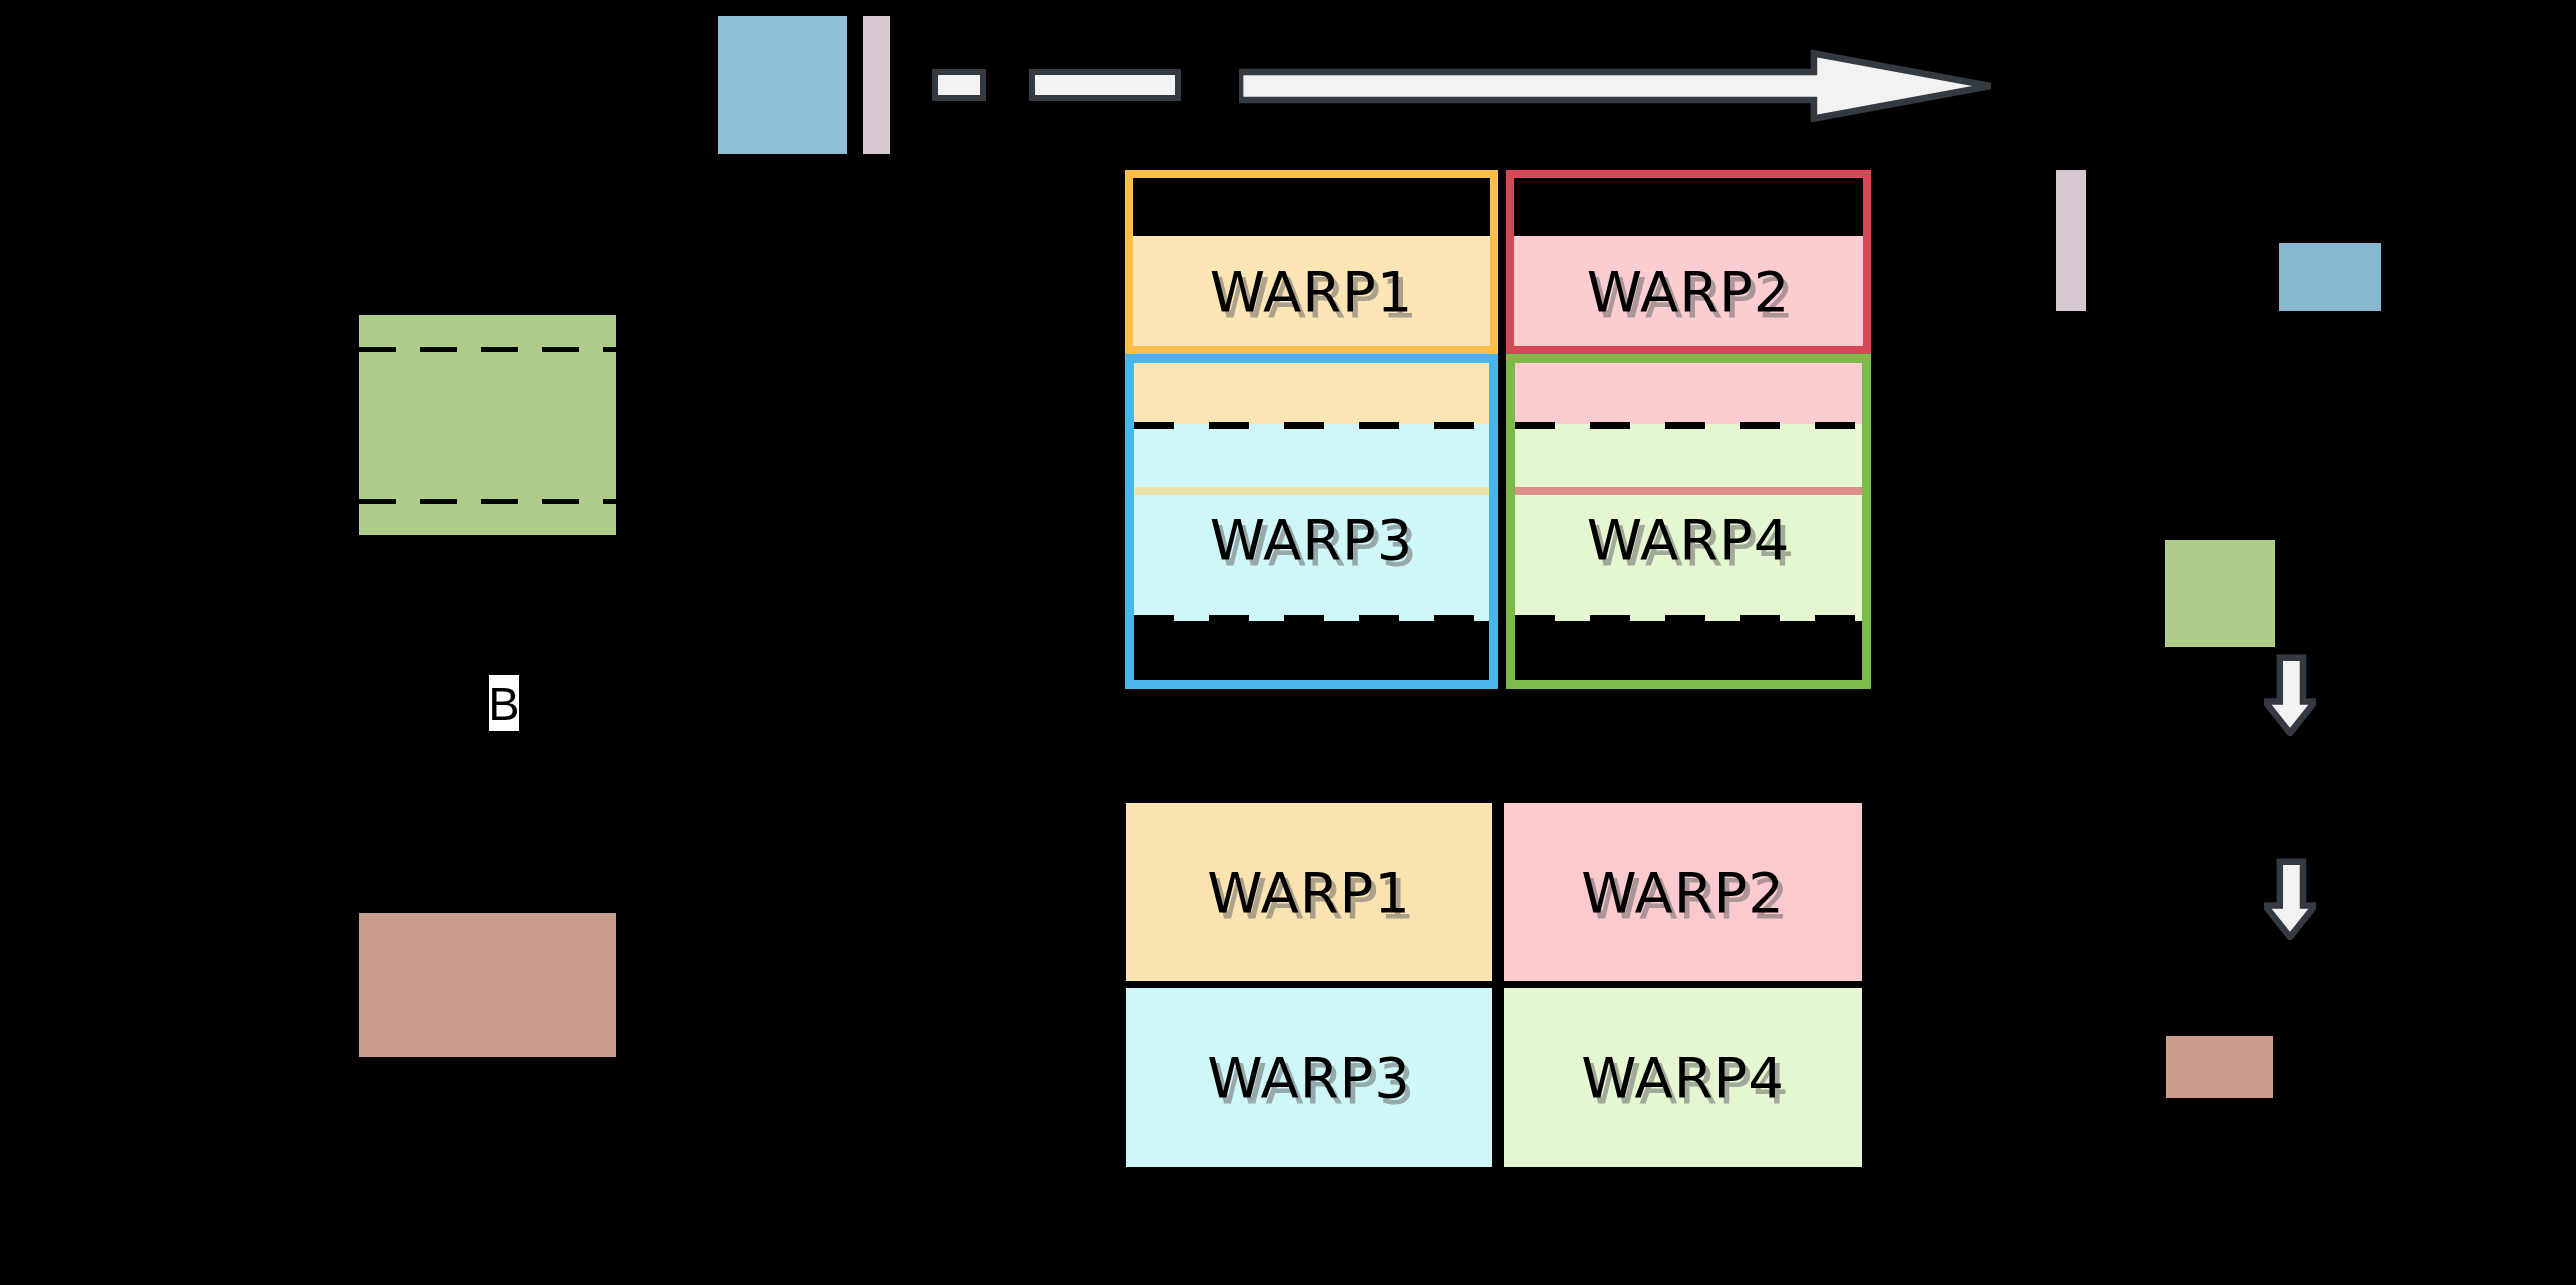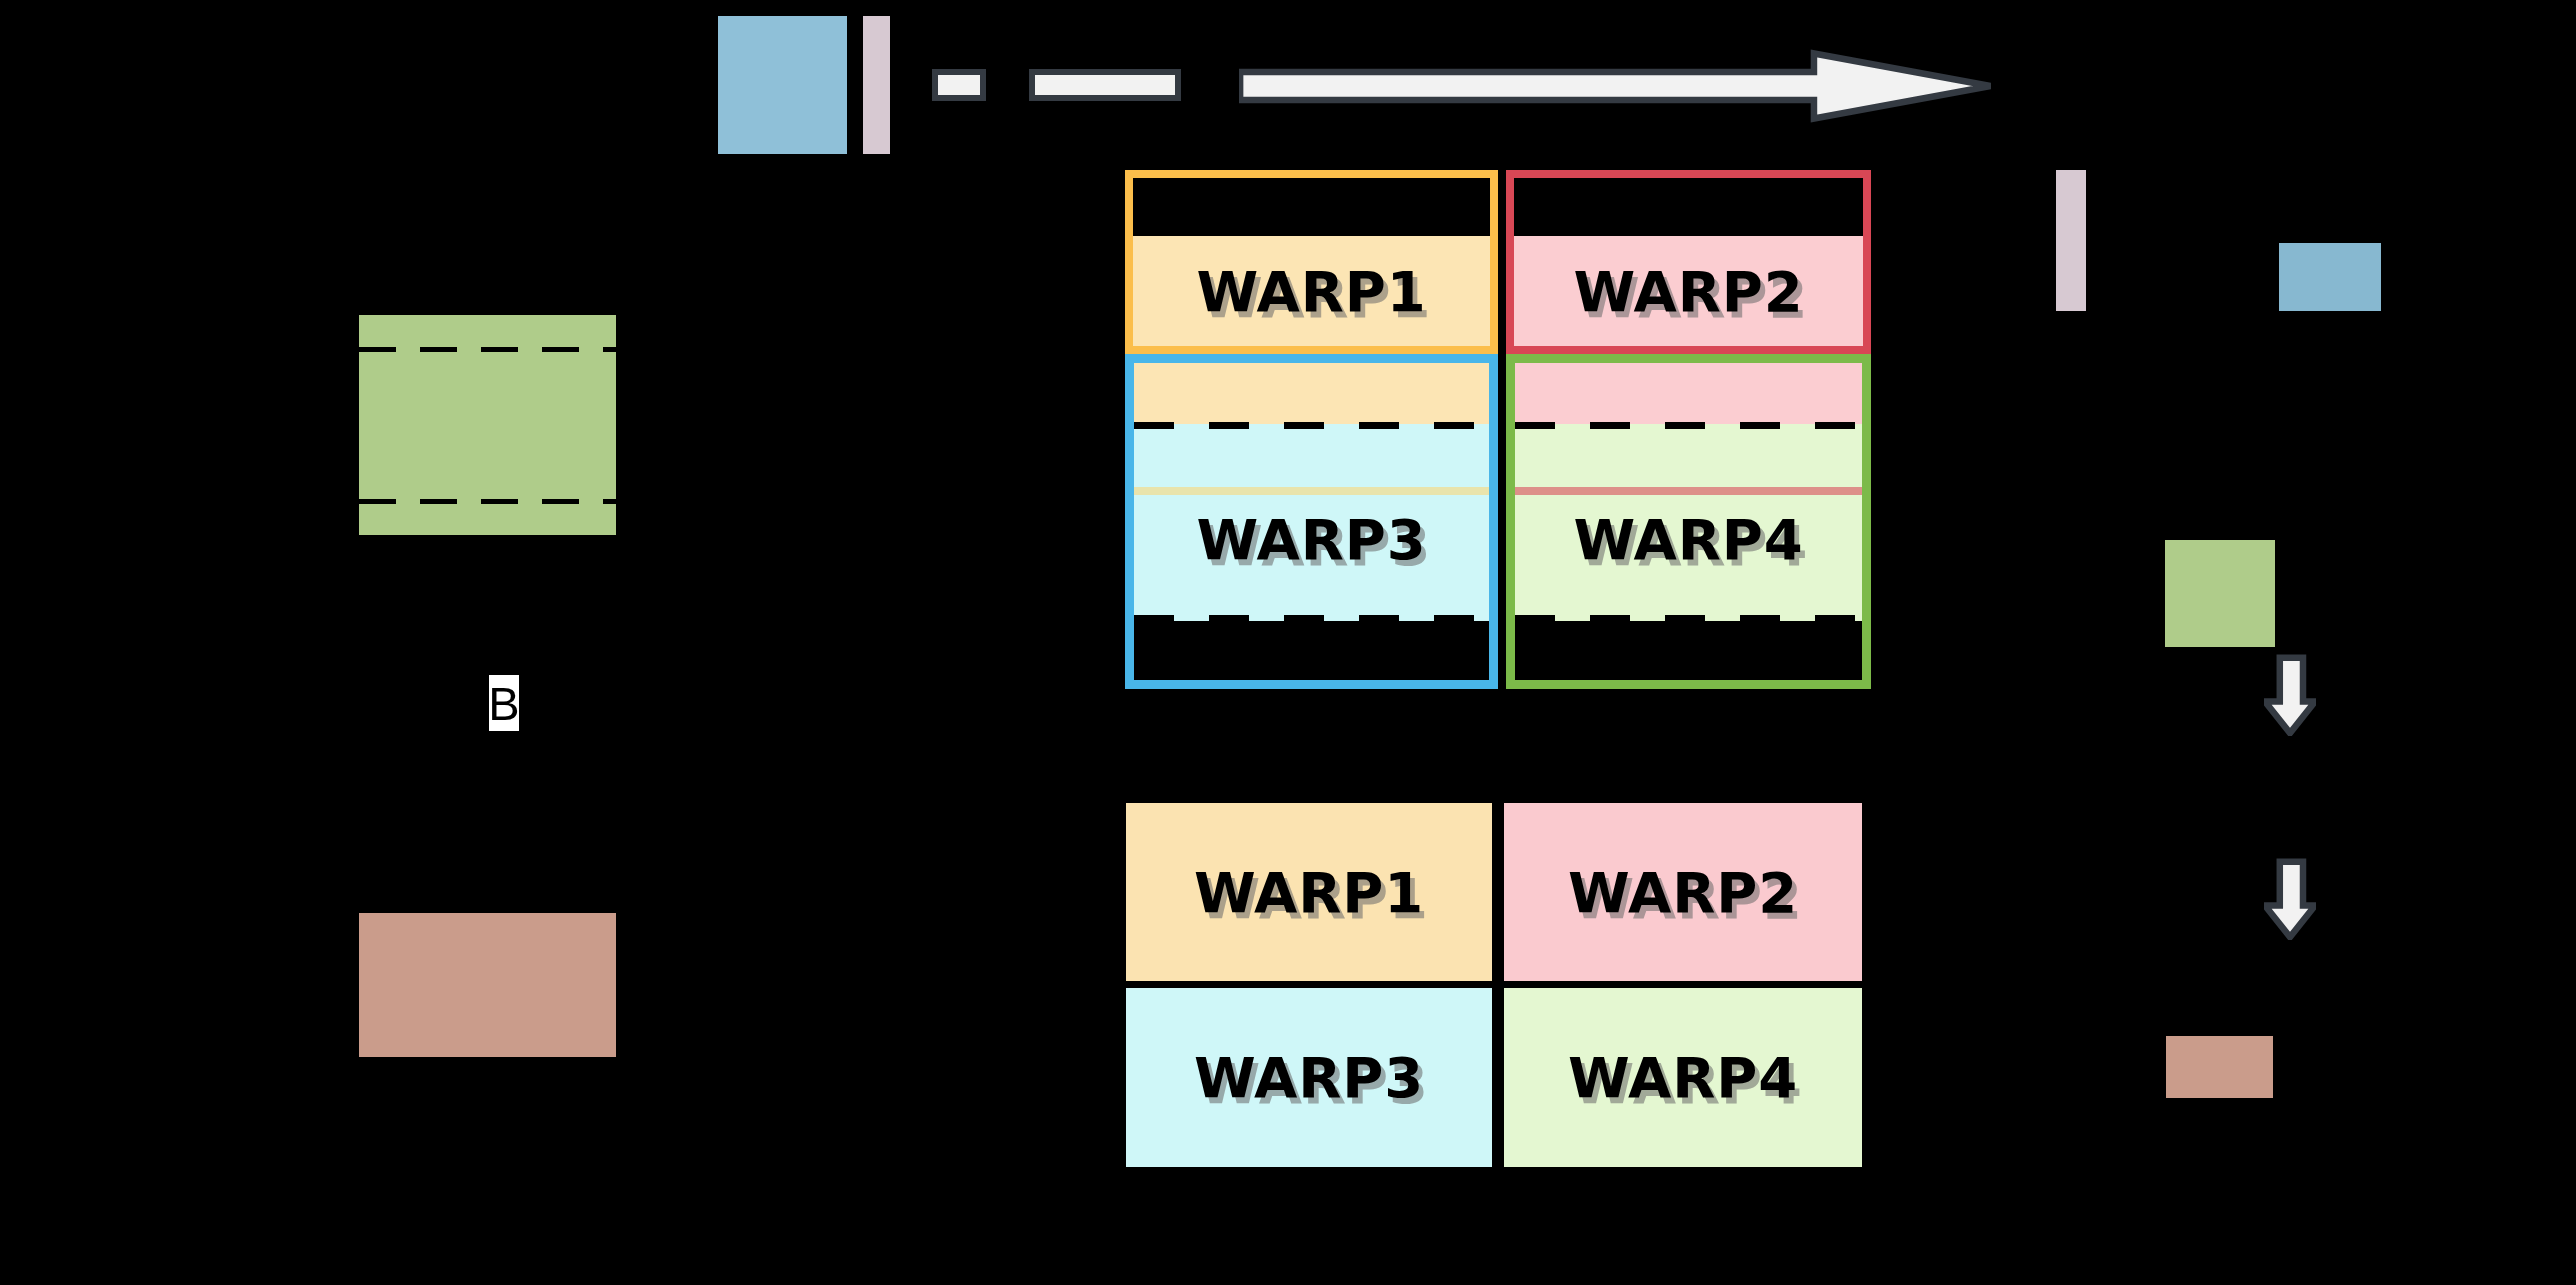--- a/index.html
+++ b/index.html
@@ -4,21 +4,21 @@
 <style>
   html,body{margin:0;padding:0;}
   body{font-family:"DejaVu Sans",sans-serif;}
   .stage{position:relative;width:2576px;height:1286px;overflow:hidden;}
   .abs{position:absolute;}
   .rect{position:absolute;}
   
   .wbox{position:absolute;border-style:solid;box-sizing:border-box;background:transparent;}
   .wbox .inner{position:absolute;left:0;top:0;right:0;bottom:0;overflow:hidden;}
   .fillzone{position:absolute;left:0;right:0;display:flex;align-items:center;justify-content:center;}
-  .warp-label{font-size:56px;font-weight:700;color:#000;letter-spacing:0.9px;
+  .warp-label{font-size:56px;font-weight:400;color:#000;letter-spacing:0.9px;
               text-shadow:4.7px 5.6px 0 rgba(105,105,105,0.55);white-space:nowrap;}
   .hdash{position:absolute;left:0;right:0;height:6.5px;
          background:repeating-linear-gradient(90deg,#000 0 40px,transparent 40px 75px);}
   .hdash2{position:absolute;left:0;right:0;height:4.7px;
           background:repeating-linear-gradient(90deg,#000 0 37px,transparent 37px 61px);}
   .thinline{position:absolute;left:0;right:0;height:8.4px;}
   
   .cell{position:absolute;display:flex;align-items:center;justify-content:center;}
   
   .dashseg{position:absolute;box-sizing:border-box;border:6.5px solid #343A42;}

